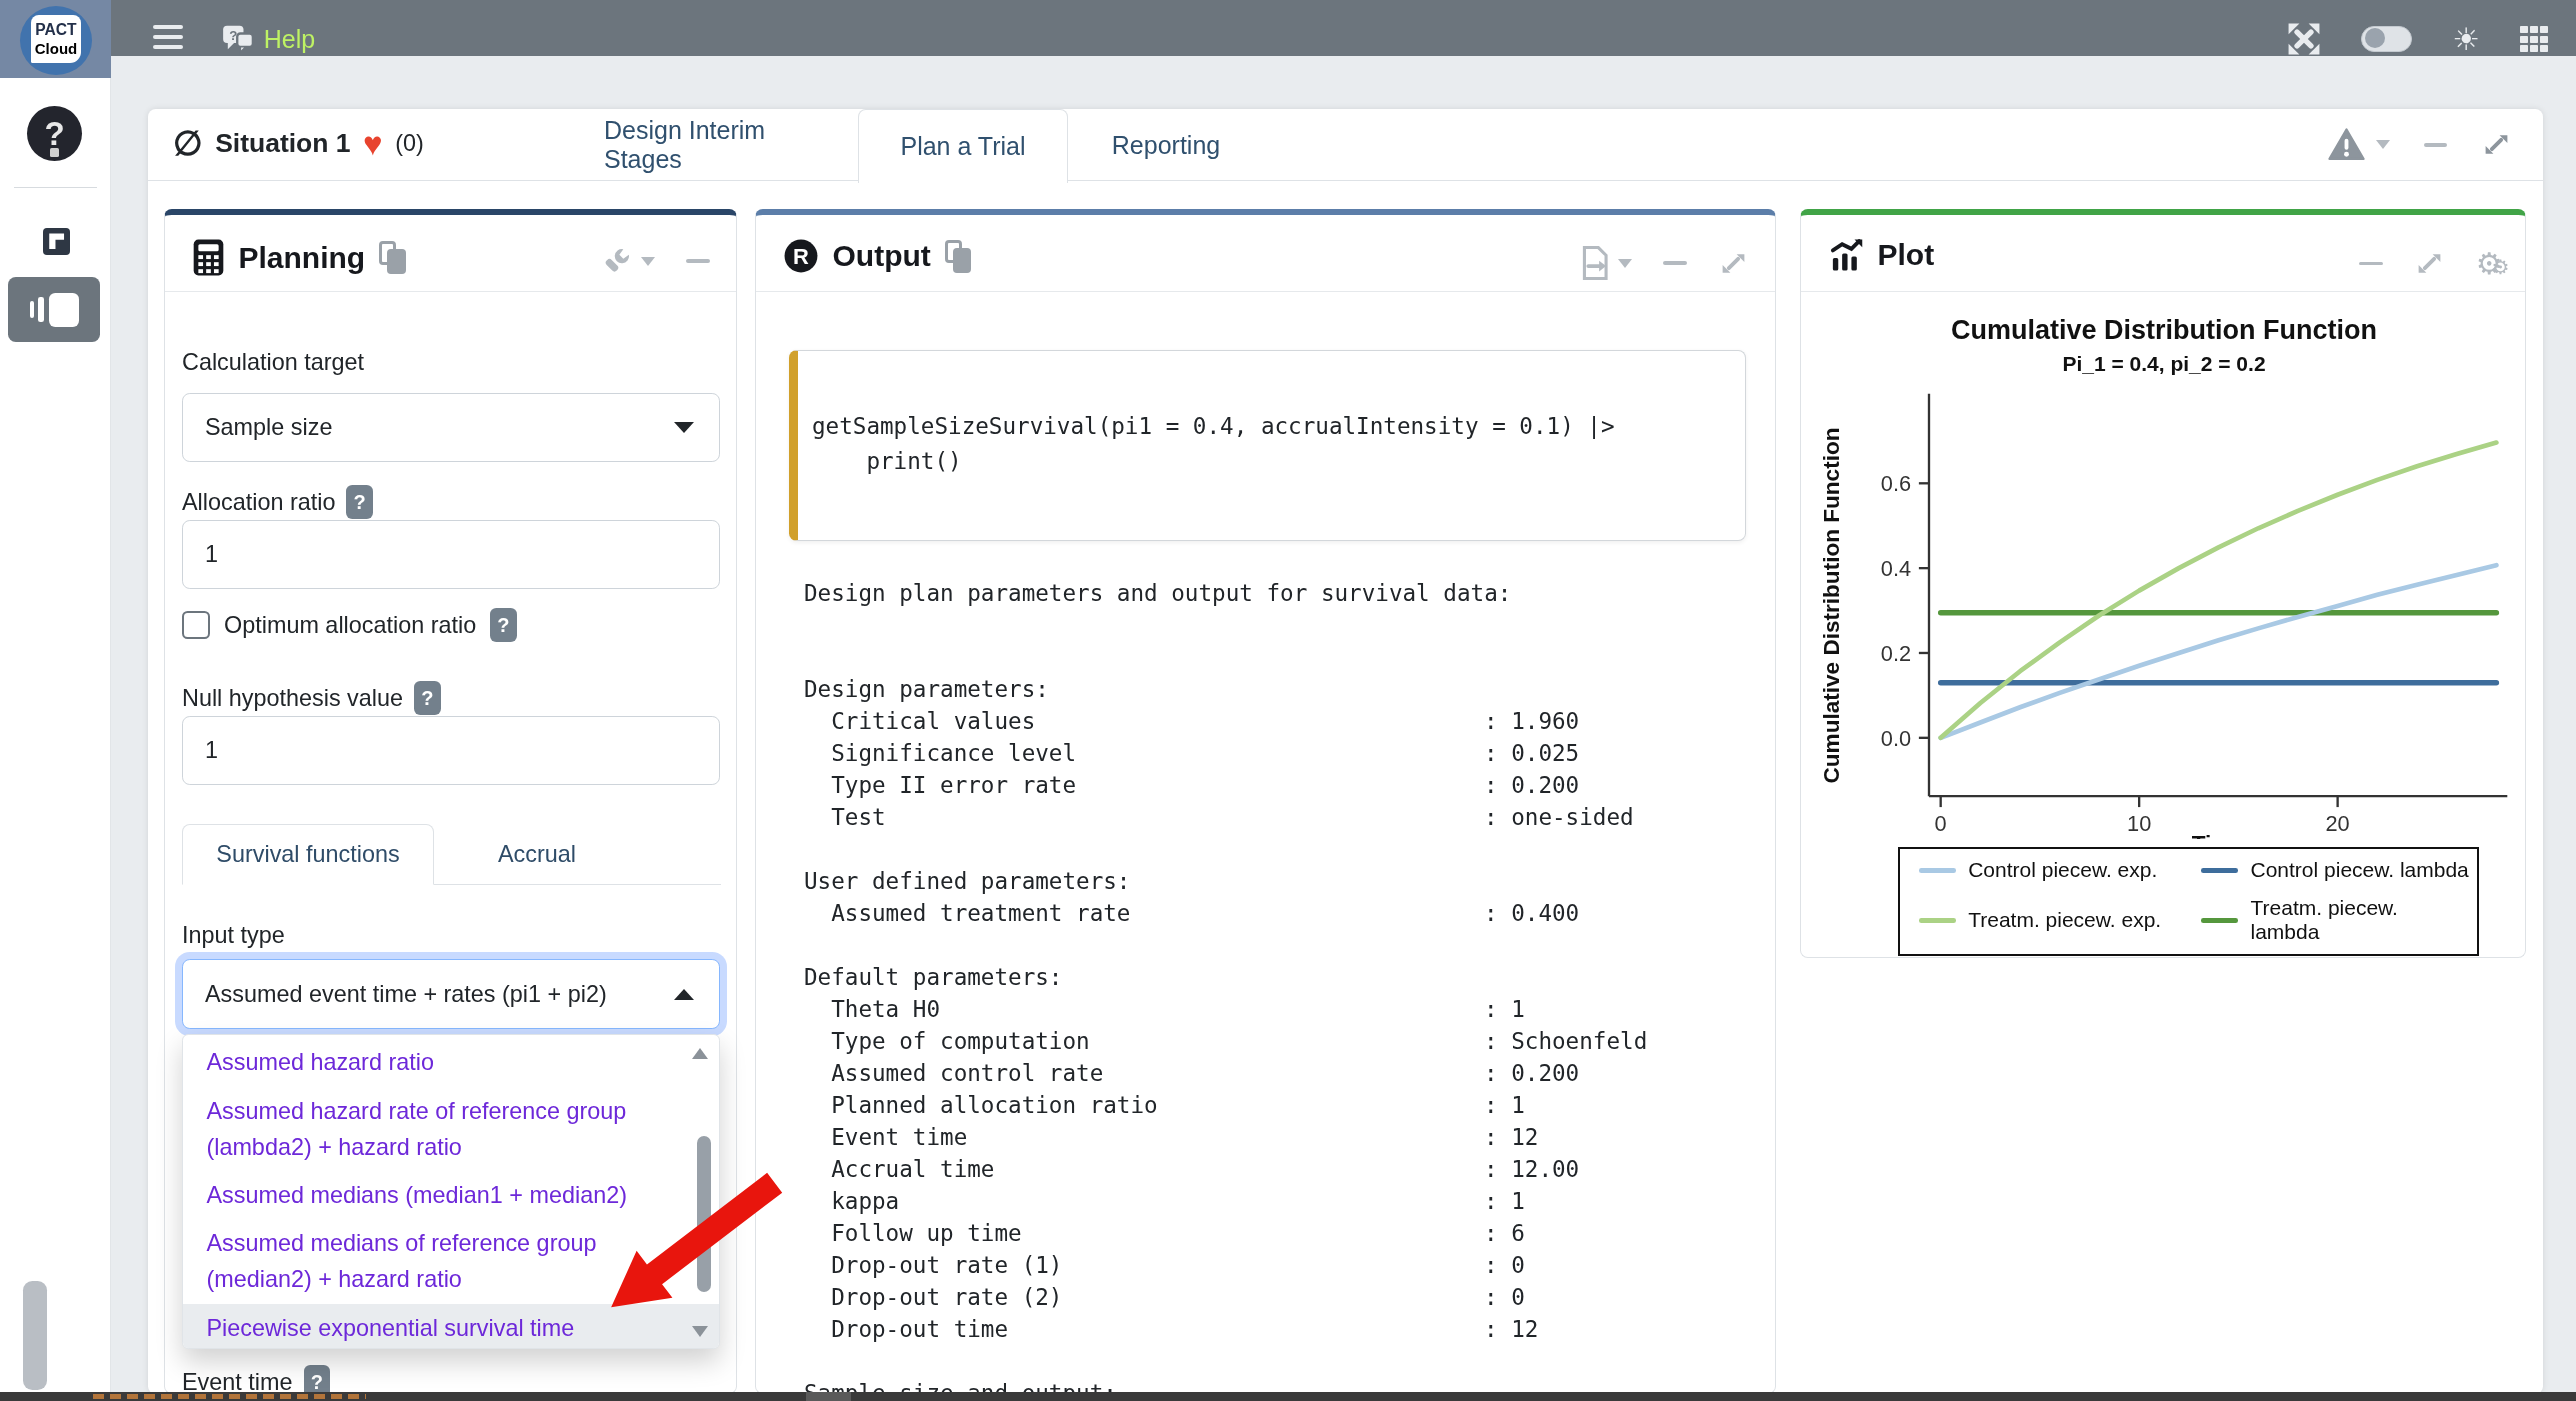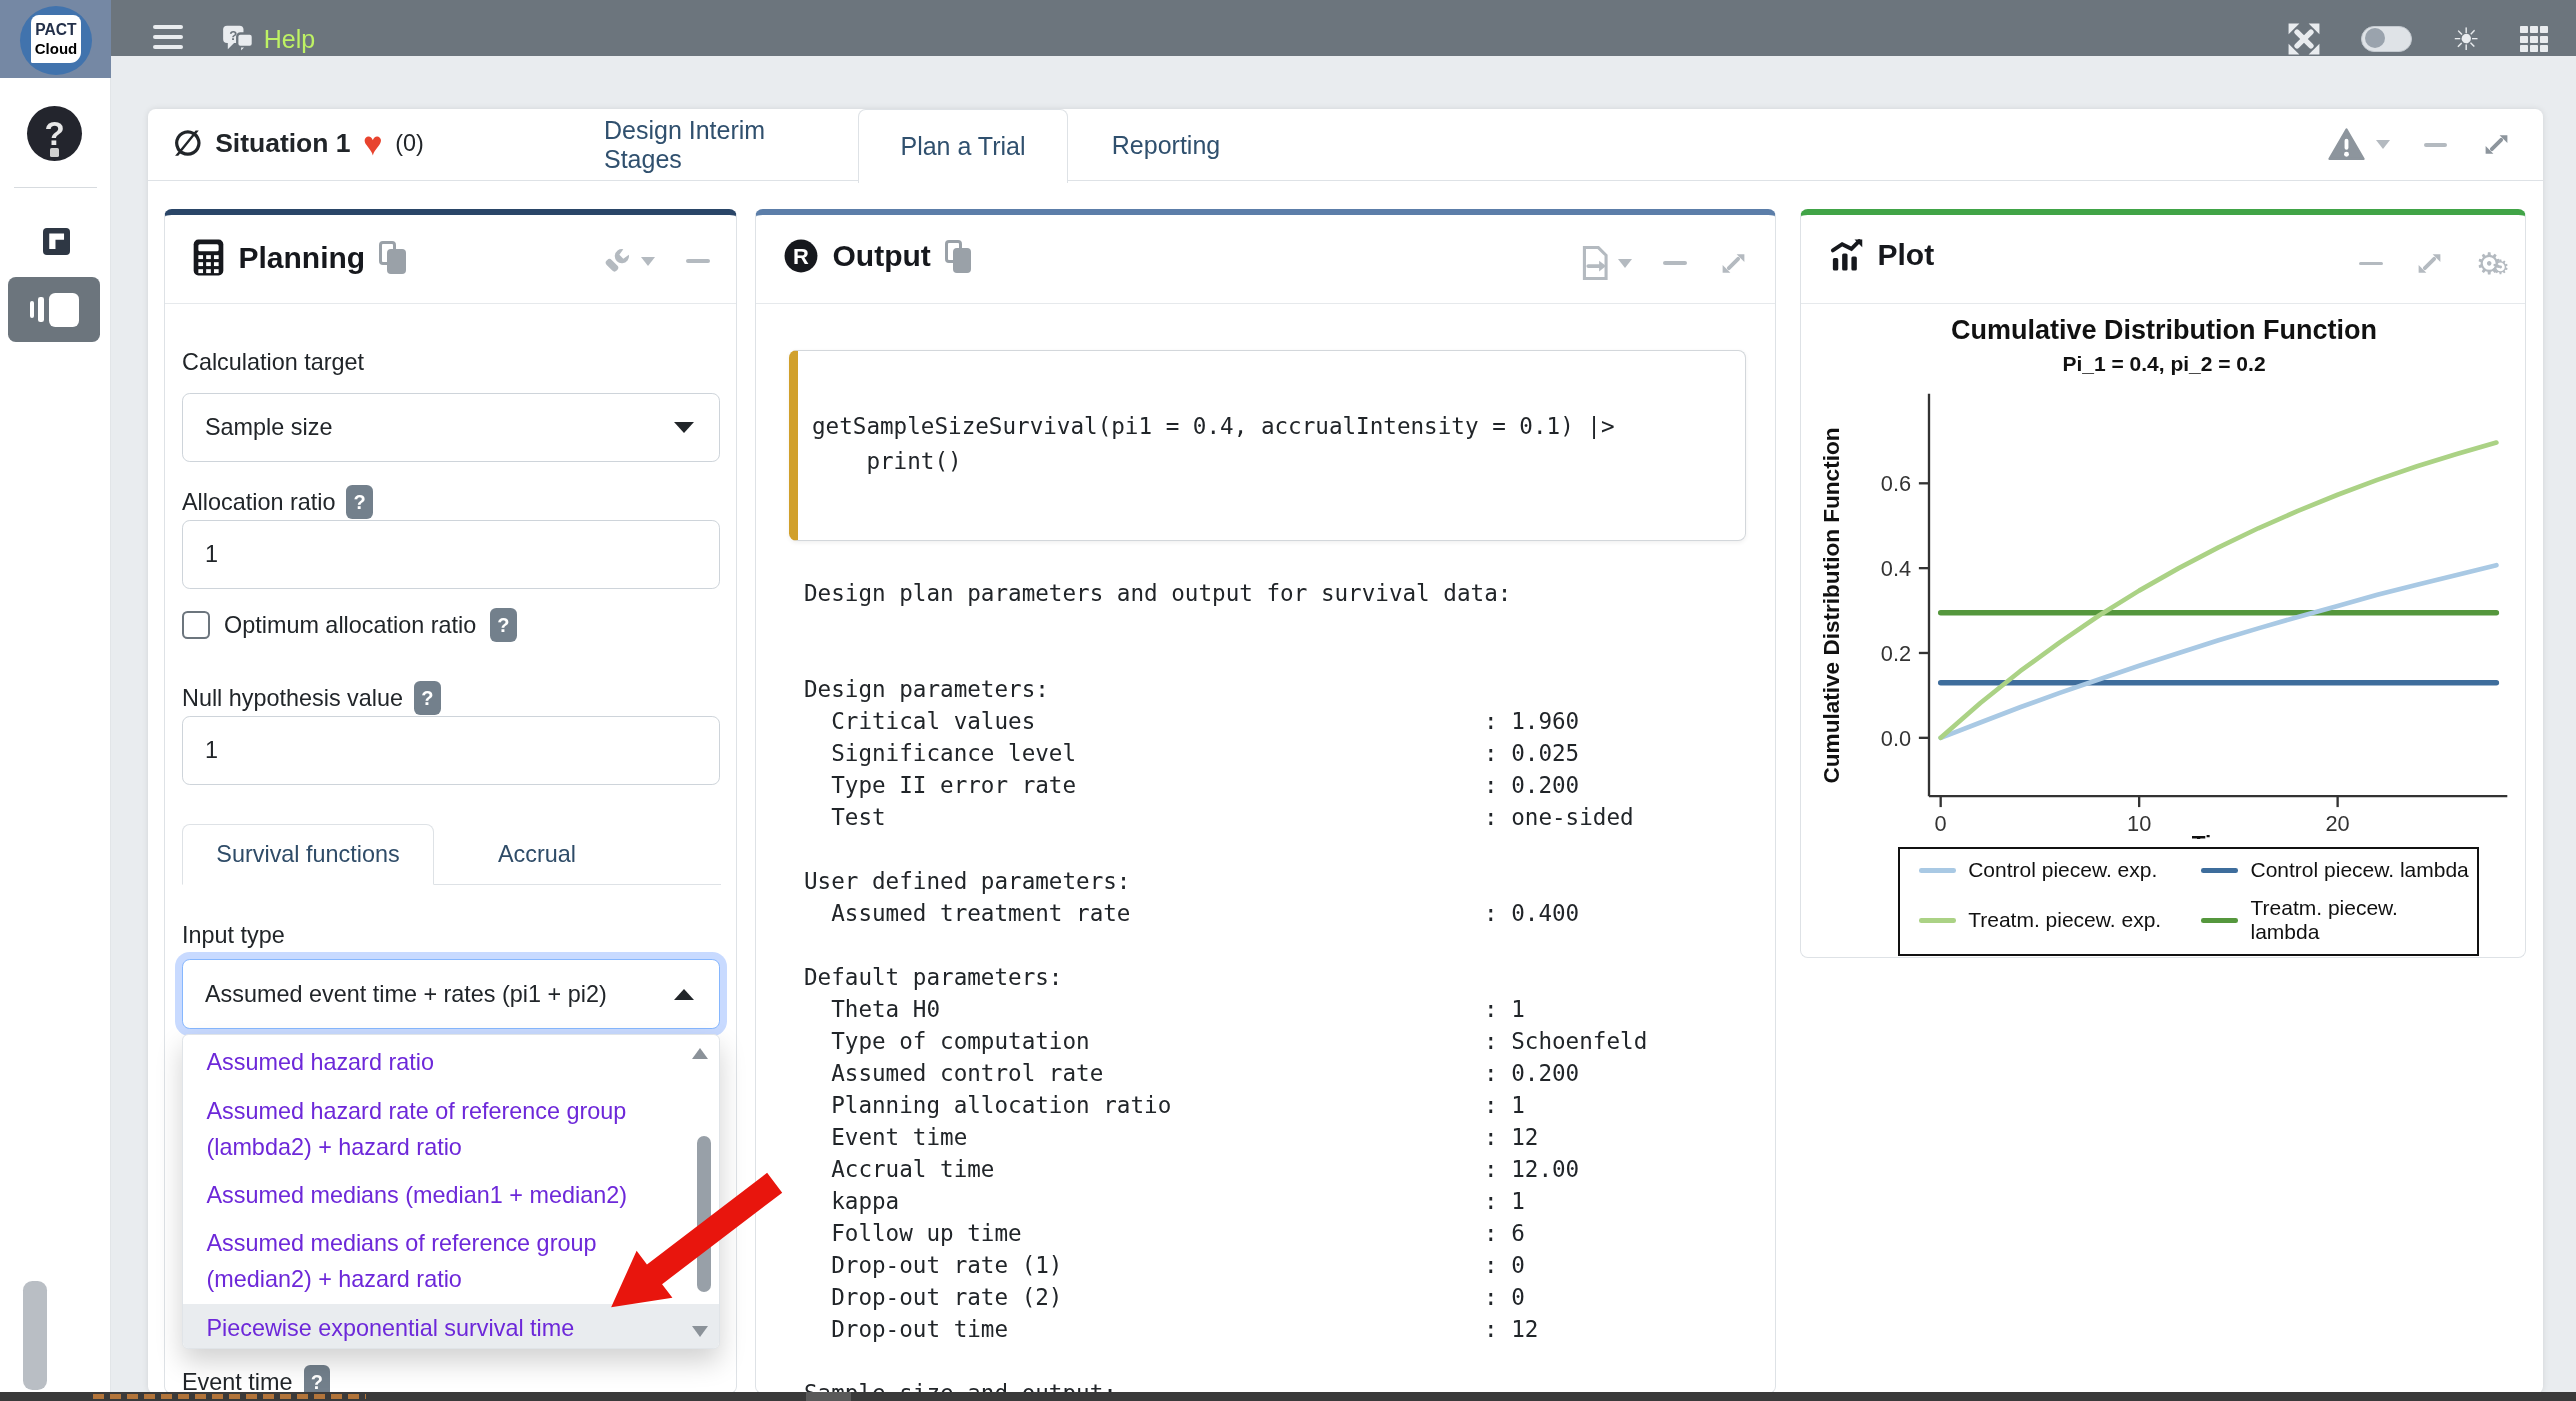--- a/index.html
+++ b/index.html
@@ -45,21 +45,21 @@
   .sit-null { font-size:34px; font-weight:800; color:#212529; }
   .sit-label { font-size:26.5px; font-weight:600; color:#212529; }
   .heart { color:#e8432e; font-size:33px; line-height:33px; }
   .fav-count { font-size:23.4px; color:#212529; }
   .tab { position:absolute; top:0; height:72px; display:flex; align-items:center; justify-content:center; font-size:25px; color:#30506e; cursor:pointer; }
   .tab.active { background:#fff; border:1.6px solid #dee2e6; border-bottom:none; border-radius:7.8px 7.8px 0 0; height:74px; z-index:2; }
   .tabrow-icons { position:absolute; right:31px; top:18.7px; display:flex; align-items:center; gap:34px; }
 
   
   .panel { position:absolute; background:#fff; border:1.6px solid #dee2e6; border-radius:7.8px; }
-  .panel-head { position:relative; height:89px; border-bottom:1.6px solid #e6e9ec; }
+  .panel-head { position:relative; height:77px; border-bottom:1.6px solid #e6e9ec; }
   .panel-title-row { position:absolute; left:26.5px; top:23.4px; display:flex; align-items:center; gap:14px; }
   .panel-title { font-size:30px; font-weight:600; color:#16181d; }
   .head-icons { position:absolute; right:26.5px; top:31px; display:flex; align-items:center; gap:31px; }
   .minus-bar { width:23.4px; height:3.9px; background:#b4bac0; border-radius:2.3px; }
   .caret-down-sm { width:0; height:0; border-left:7.8px solid transparent; border-right:7.8px solid transparent; border-top:9.3px solid #b4bac0; }
   .copy-icon { position:relative; width:26.5px; height:33px; }
   .copy-icon .back { position:absolute; left:0; top:0; width:17px; height:23.4px; border:3.1px solid #9aa1a8; border-radius:3.9px; background:#fff; }
   .copy-icon .front { position:absolute; right:0; bottom:0; width:18.7px; height:25px; background:#9aa1a8; border-radius:3.9px; }
 
   
@@ -365,21 +365,21 @@
         <div class="orow"><span class="ol">  Type II error rate</span><span class="ov">: 0.200</span></div>
         <div class="orow"><span class="ol">  Test</span><span class="ov">: one-sided</span></div>
         <div class="orow"><span class="ol"></span></div>
         <div class="orow"><span class="ol">User defined parameters:</span></div>
         <div class="orow"><span class="ol">  Assumed treatment rate</span><span class="ov">: 0.400</span></div>
         <div class="orow"><span class="ol"></span></div>
         <div class="orow"><span class="ol">Default parameters:</span></div>
         <div class="orow"><span class="ol">  Theta H0</span><span class="ov">: 1</span></div>
         <div class="orow"><span class="ol">  Type of computation</span><span class="ov">: Schoenfeld</span></div>
         <div class="orow"><span class="ol">  Assumed control rate</span><span class="ov">: 0.200</span></div>
-        <div class="orow"><span class="ol">  Planning allocation ratio</span><span class="ov">: 1</span></div>
+        <div class="orow"><span class="ol">  Planned allocation ratio</span><span class="ov">: 1</span></div>
         <div class="orow"><span class="ol">  Event time</span><span class="ov">: 12</span></div>
         <div class="orow"><span class="ol">  Accrual time</span><span class="ov">: 12.00</span></div>
         <div class="orow"><span class="ol">  kappa</span><span class="ov">: 1</span></div>
         <div class="orow"><span class="ol">  Follow up time</span><span class="ov">: 6</span></div>
         <div class="orow"><span class="ol">  Drop-out rate (1)</span><span class="ov">: 0</span></div>
         <div class="orow"><span class="ol">  Drop-out rate (2)</span><span class="ov">: 0</span></div>
         <div class="orow"><span class="ol">  Drop-out time</span><span class="ov">: 12</span></div>
         <div class="orow"><span class="ol"></span></div>
         <div class="orow"><span class="ol">Sample size and output:</span></div>
       </div>

